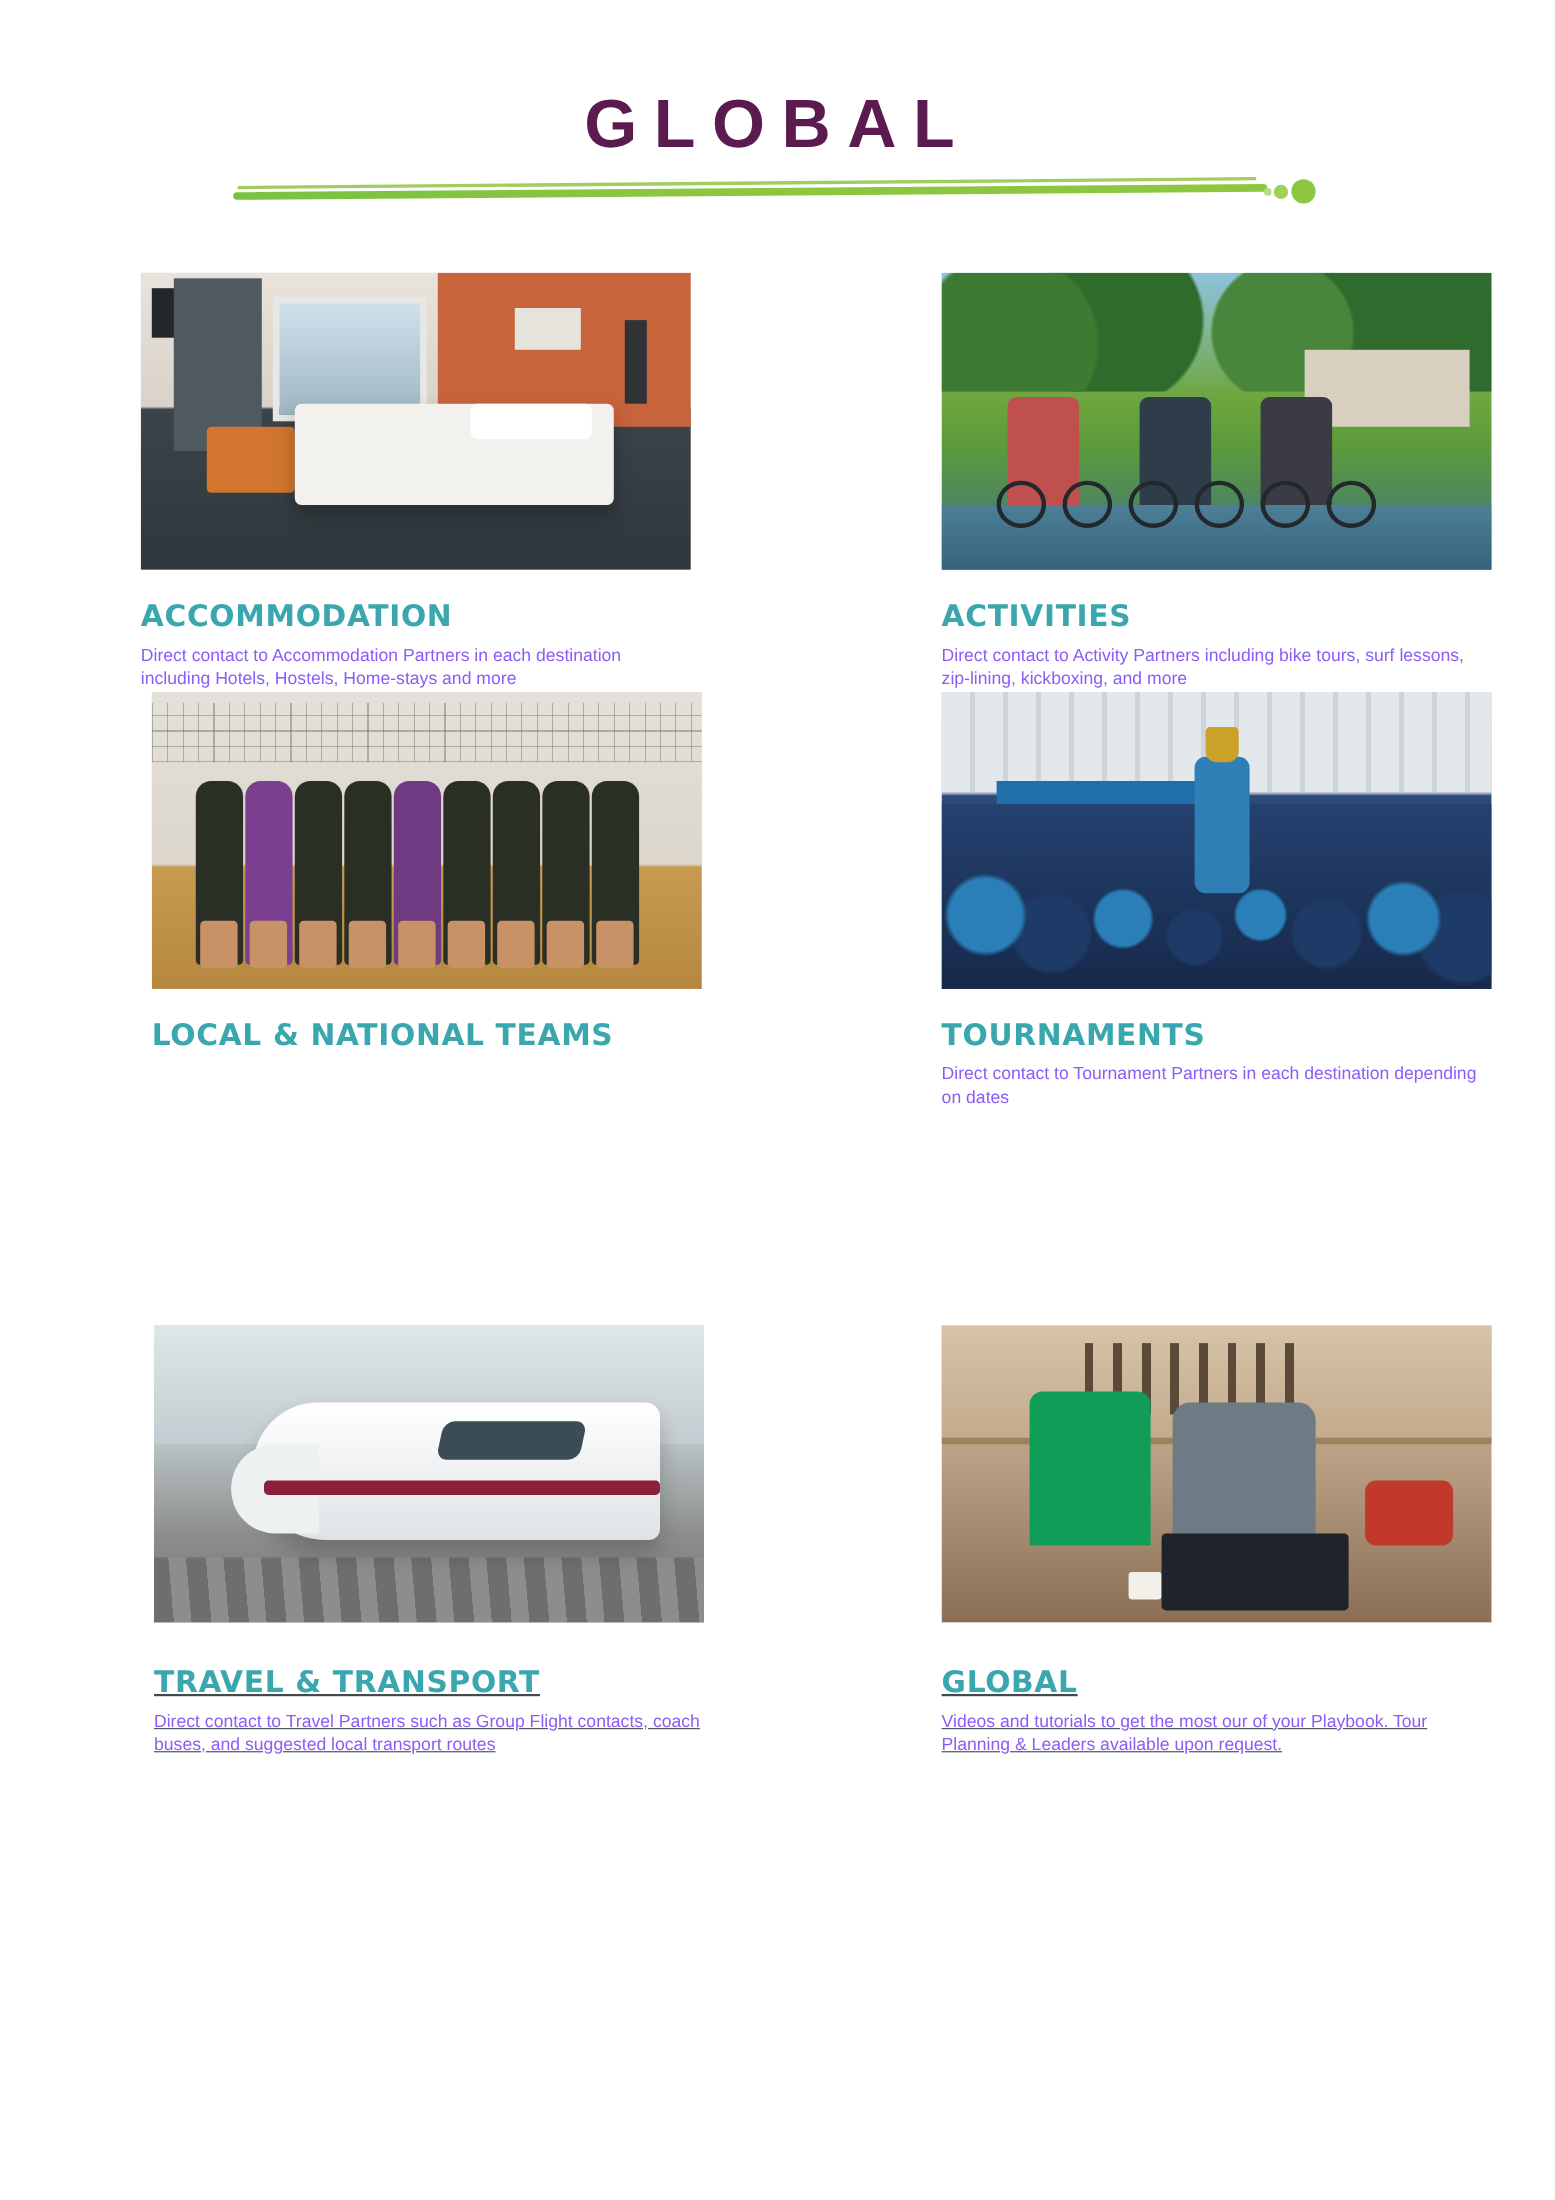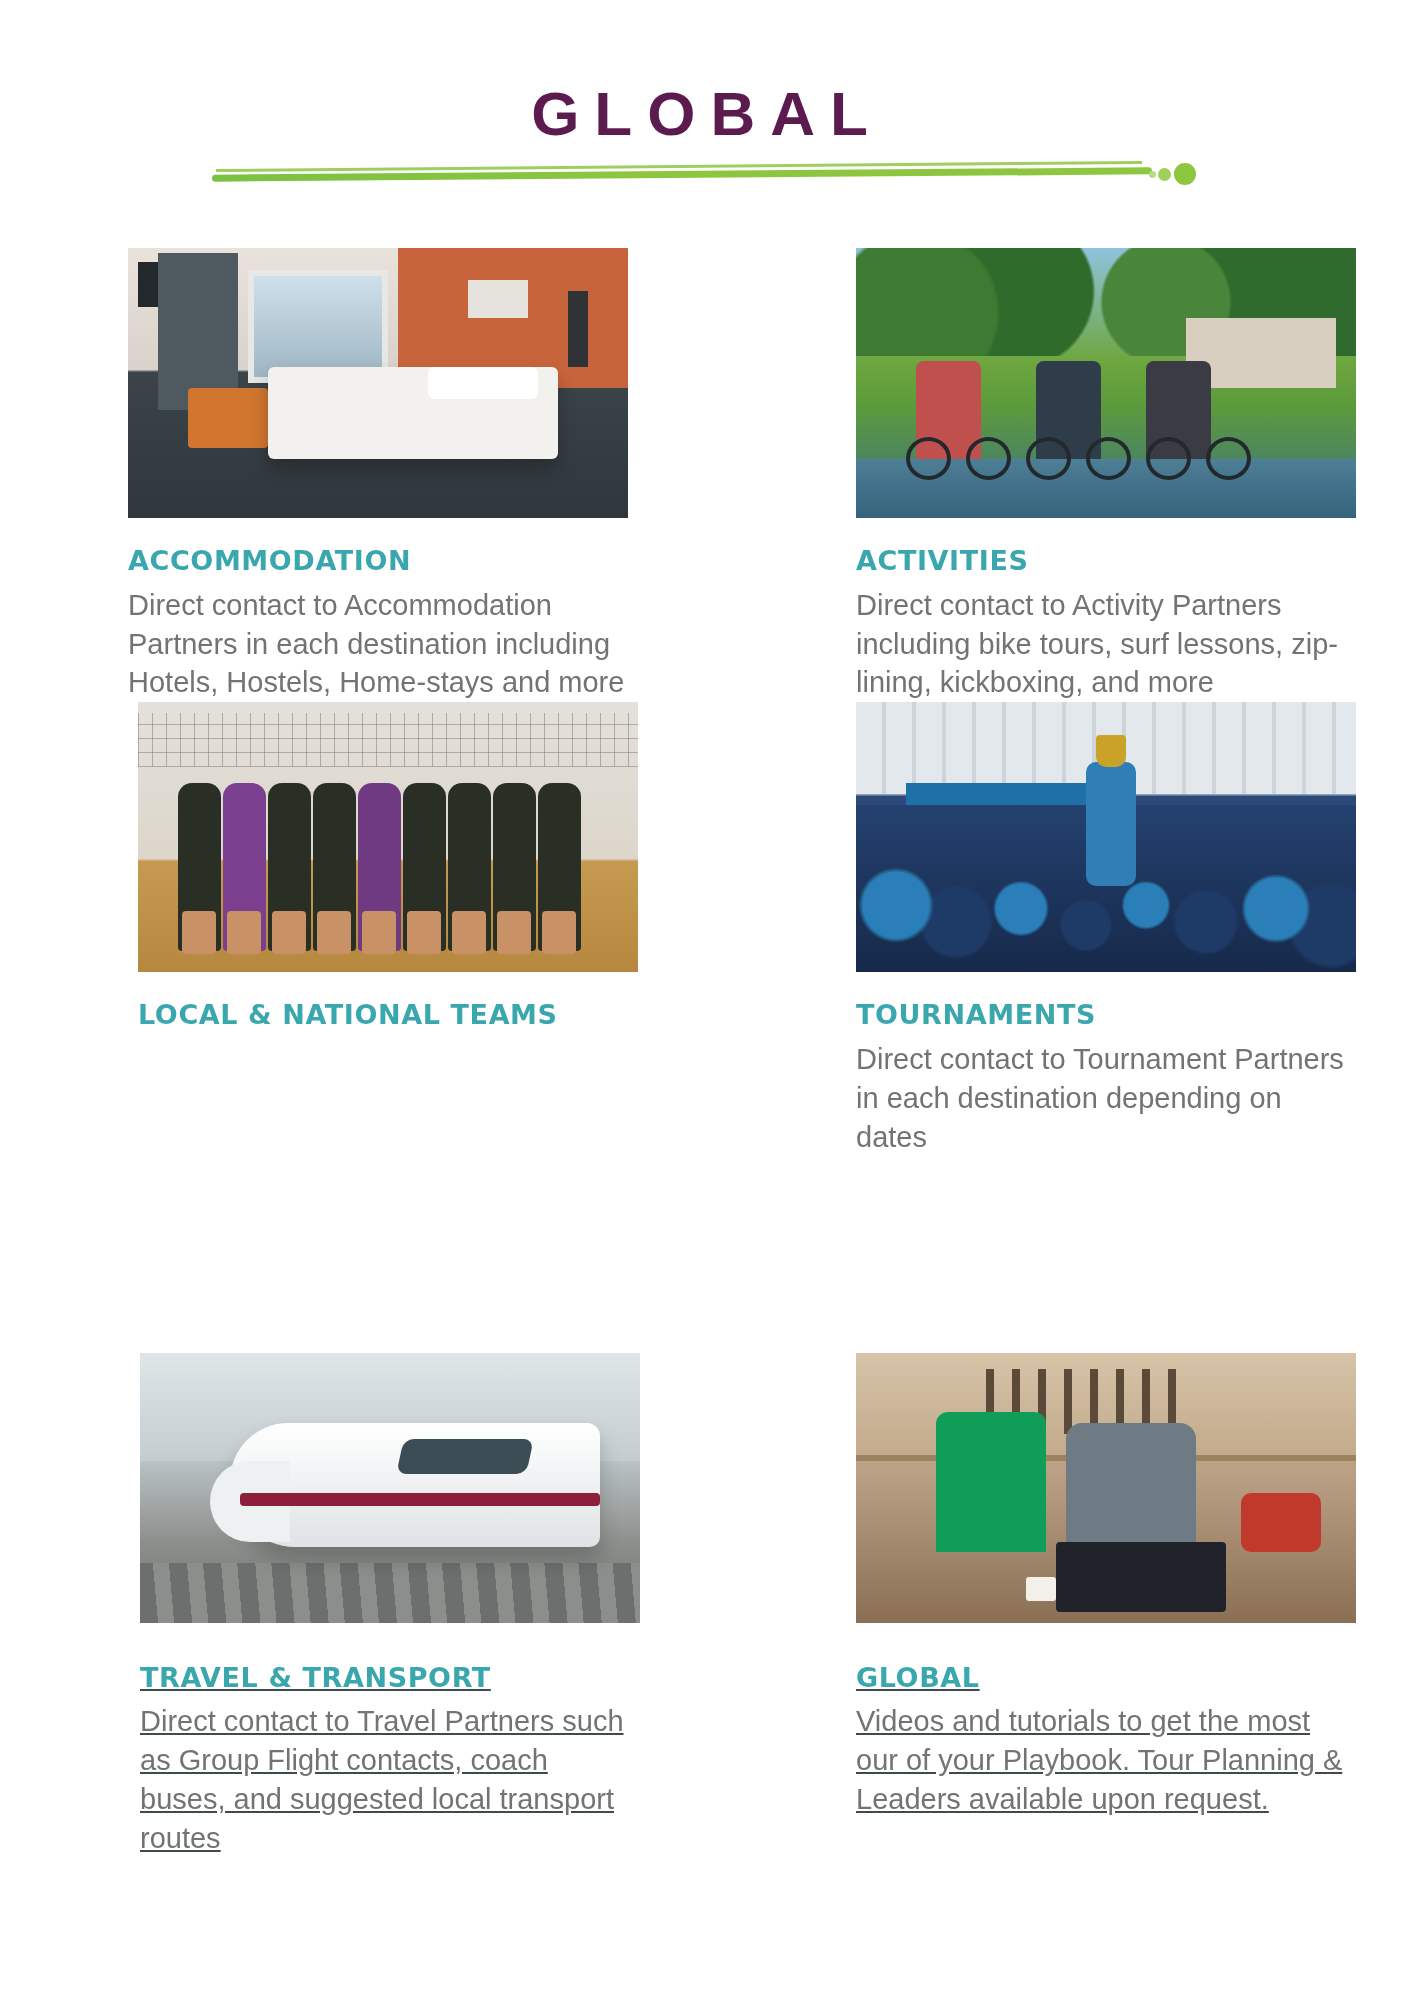--- a/index.html
+++ b/index.html
@@ -107,23 +107,23 @@
   .card-title {
     font-family: "DejaVu Sans", sans-serif;
     font-weight: 700;
     font-size: 27px;
     letter-spacing: .6px;
     color: #3aa7ae;
     margin: 28px 0 10px 0;
     line-height: 1.1;
   }
   .card-desc {
-    font-size: 29px;
+    font-size: 16px;
     line-height: 1.34;
-    color: #737373;
+    color: #8b5cf6;
     max-width: 500px;
   }
 
   
   .col-left  .cell-inner { margin-left: 0px; }
   .col-right .cell-inner { margin-left: 106px; }
   .row-2 .cell-inner { }
   .row-3 .cell-inner { margin-top: 196px; text-decoration: underline; }
   .row-1.col-left .cell-inner { margin-left: -2px; }
   .row-2.col-left .cell-inner { margin-left: 8px; }

